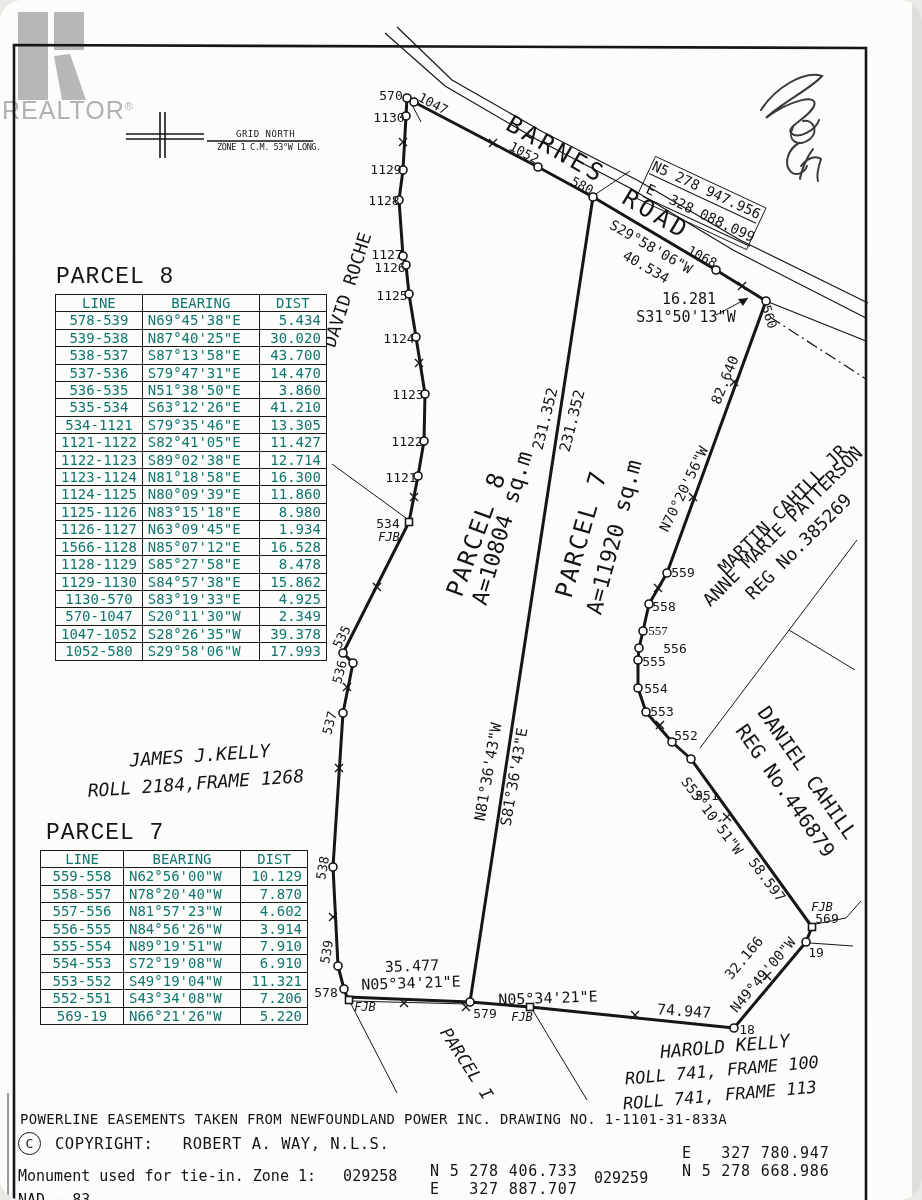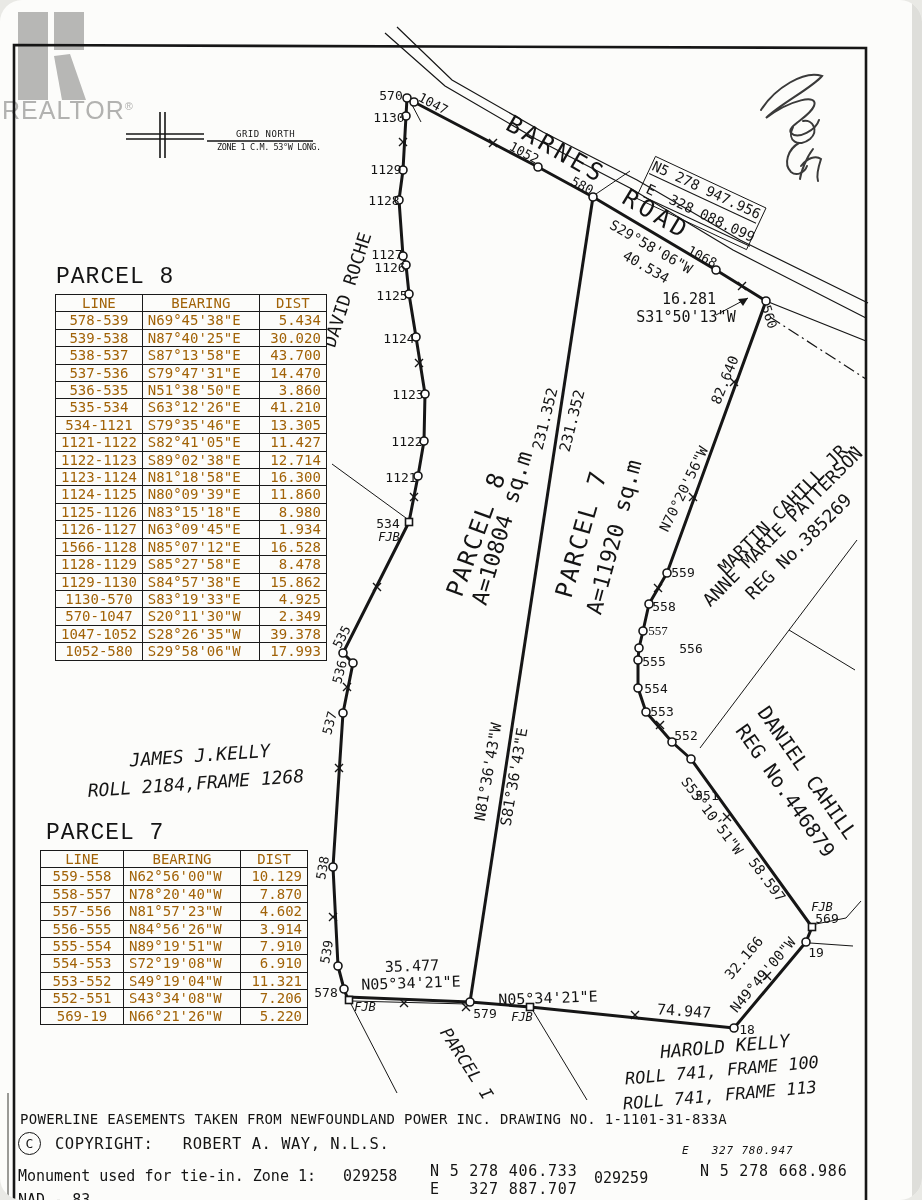--- a/index.html
+++ b/index.html
@@ -12,21 +12,21 @@
   #realtor{position:absolute;left:2px;top:6px;z-index:0;}
   #realtor-text{position:absolute;left:2px;top:96px;font-family:"Liberation Sans",sans-serif;
                 font-size:25px;letter-spacing:1px;color:#b2b2b0;font-weight:400;}
   #realtor-text sup{font-size:11px;}
   
   .north-txt{position:absolute;white-space:pre;z-index:2;padding-left:8px;}
   
   .tbl-title{position:absolute;z-index:4;font-family:"Liberation Mono","DejaVu Sans Mono",monospace;
              font-size:23px;letter-spacing:1px;color:#141414;}
   .data-table{position:absolute;z-index:4;border-collapse:collapse;background:#fcfcfa;
-              font-size:14px;color:#a16207;}
+              font-size:14px;color:#0f766e;}
   .data-table th,.data-table td{border:1.6px solid #1a1a1a;height:16.4px;line-height:16.4px;
               padding:0 5px;font-weight:normal;white-space:pre;}
   .data-table th{text-align:center;font-size:14px;}
   .data-table td:nth-child(1){text-align:center;}
   .data-table td:nth-child(2){text-align:left;}
   .data-table td:nth-child(3){text-align:right;}
   #parcel8-table th:nth-child(1){min-width:72px;}
   #parcel8-table th:nth-child(2){min-width:106px;}
   #parcel8-table th:nth-child(3){min-width:56px;}
   #parcel7-table th:nth-child(1){min-width:72px;}
@@ -365,21 +365,21 @@
       <div class="map-label" style="left: 700px; top: 214px; font-size: 14px; transform: translate(-50%, -50%) rotate(25deg); border-bottom: 1.5px solid rgb(22, 22, 22); padding-bottom: 1px;">E  328 088.099</div>
       <div class="map-label" style="left: 651px; top: 247px; font-size: 14px; transform: translate(-50%, -50%) rotate(30deg);">S29°58'06"W</div>
       <div class="map-label" style="left: 646px; top: 267px; font-size: 14px; transform: translate(-50%, -50%) rotate(30deg);">40.534</div>
       <div class="map-label" style="left: 689px; top: 300px; font-size: 15px; transform: translate(-50%, -50%) rotate(0deg);">16.281</div>
       <div class="map-label" style="left: 686px; top: 318px; font-size: 15px; transform: translate(-50%, -50%) rotate(0deg);">S31°50'13"W</div>
       <div class="map-label" style="left: 725px; top: 380px; font-size: 14px; transform: translate(-50%, -50%) rotate(-68deg);">82.640</div>
       <div class="map-label" style="left: 684px; top: 489px; font-size: 14px; transform: translate(-50%, -50%) rotate(-64deg);">N70°20'56"W</div>
       <div class="map-label" style="left: 683px; top: 573px; font-size: 13px; transform: translate(-50%, -50%) rotate(0deg);">559</div>
       <div class="map-label" style="left: 664px; top: 607px; font-size: 13px; transform: translate(-50%, -50%) rotate(0deg);">558</div>
       <div class="map-label" style="left: 658px; top: 631px; font-size: 13px; transform: translate(-50%, -50%) rotate(0deg); font-family: Liberation Serif, serif;">557</div>
-      <div class="map-label" style="left: 671px; top: 649px; font-size: 13px; transform: translate(-50%, -50%) rotate(0deg); padding-left: 40px;">556</div>
+      <div class="map-label" style="left: 655px; top: 649px; font-size: 13px; transform: translate(-50%, -50%) rotate(0deg); padding-left: 40px;">556</div>
       <div class="map-label" style="left: 654px; top: 662px; font-size: 13px; transform: translate(-50%, -50%) rotate(0deg);">555</div>
       <div class="map-label" style="left: 656px; top: 689px; font-size: 13px; transform: translate(-50%, -50%) rotate(0deg);">554</div>
       <div class="map-label" style="left: 662px; top: 712px; font-size: 13px; transform: translate(-50%, -50%) rotate(0deg);">553</div>
       <div class="map-label" style="left: 686px; top: 736px; font-size: 13px; transform: translate(-50%, -50%) rotate(0deg);">552</div>
       <div class="map-label" style="left: 707px; top: 760px; font-size: 13px; transform: translate(-50%, -50%) rotate(0deg); margin-top: 36px;">551</div>
       <div class="map-label" style="left: 712px; top: 816px; font-size: 14px; transform: translate(-50%, -50%) rotate(53deg);">S53°10'51"W</div>
       <div class="map-label" style="left: 767px; top: 880px; font-size: 14px; transform: translate(-50%, -50%) rotate(53deg);">58.597</div>
       <div class="map-label" style="left: 822px; top: 907px; font-size: 12px; transform: translate(-50%, -50%) rotate(0deg); font-style: italic;">FJB</div>
       <div class="map-label" style="left: 827px; top: 919px; font-size: 13px; transform: translate(-50%, -50%) rotate(0deg);">569</div>
       <div class="map-label" style="left: 816px; top: 953px; font-size: 13px; transform: translate(-50%, -50%) rotate(0deg);">19</div>
@@ -412,17 +412,17 @@
       <div class="map-label" style="left: 785px; top: 791px; font-size: 20px; transform: translate(-50%, -50%) rotate(55deg);">REG No.446879</div>
     </div>
 
   <div class="f" style="left:20px;top:1111px;font-size:14px;letter-spacing:0.3px;">POWERLINE EASEMENTS TAKEN FROM NEWFOUNDLAND POWER INC. DRAWING NO. 1-1101-31-833A</div>
   <div id="copyright-circle">C</div>
   <div class="f" style="left:55px;top:1135px;font-size:15.5px;letter-spacing:0.5px;">COPYRIGHT:   ROBERT A. WAY, N.L.S.</div>
   <div class="f" style="left:18px;top:1167px;font-size:15px;">Monument used for tie-in. Zone 1:   029258</div>
   <div class="f" style="left:430px;top:1162px;font-size:15px;letter-spacing:0.8px;">N 5 278 406.733</div>
   <div class="f" style="left:430px;top:1180px;font-size:15px;letter-spacing:0.8px;">E   327 887.707</div>
   <div class="f" style="left:594px;top:1169px;font-size:15px;">029259</div>
-  <div class="f" style="left:700px;top:1162px;font-size:15px;letter-spacing:0.8px;">N 5 278 668.986</div>
-  <div class="f" style="left:682px;top:1144px;font-size:11px;letter-spacing:0.8px;font-style:italic;">E   327 780.947</div>
+  <div class="f" style="left:682px;top:1162px;font-size:15px;letter-spacing:0.8px;">N 5 278 668.986</div>
+  <div class="f" style="left:682px;top:1144px;font-size:15px;letter-spacing:0.8px;">E   327 780.947</div>
   <div class="f" style="left:18px;top:1191px;font-size:15px;">NAD - 83</div>
 
 </div>
 
 </body></html>

